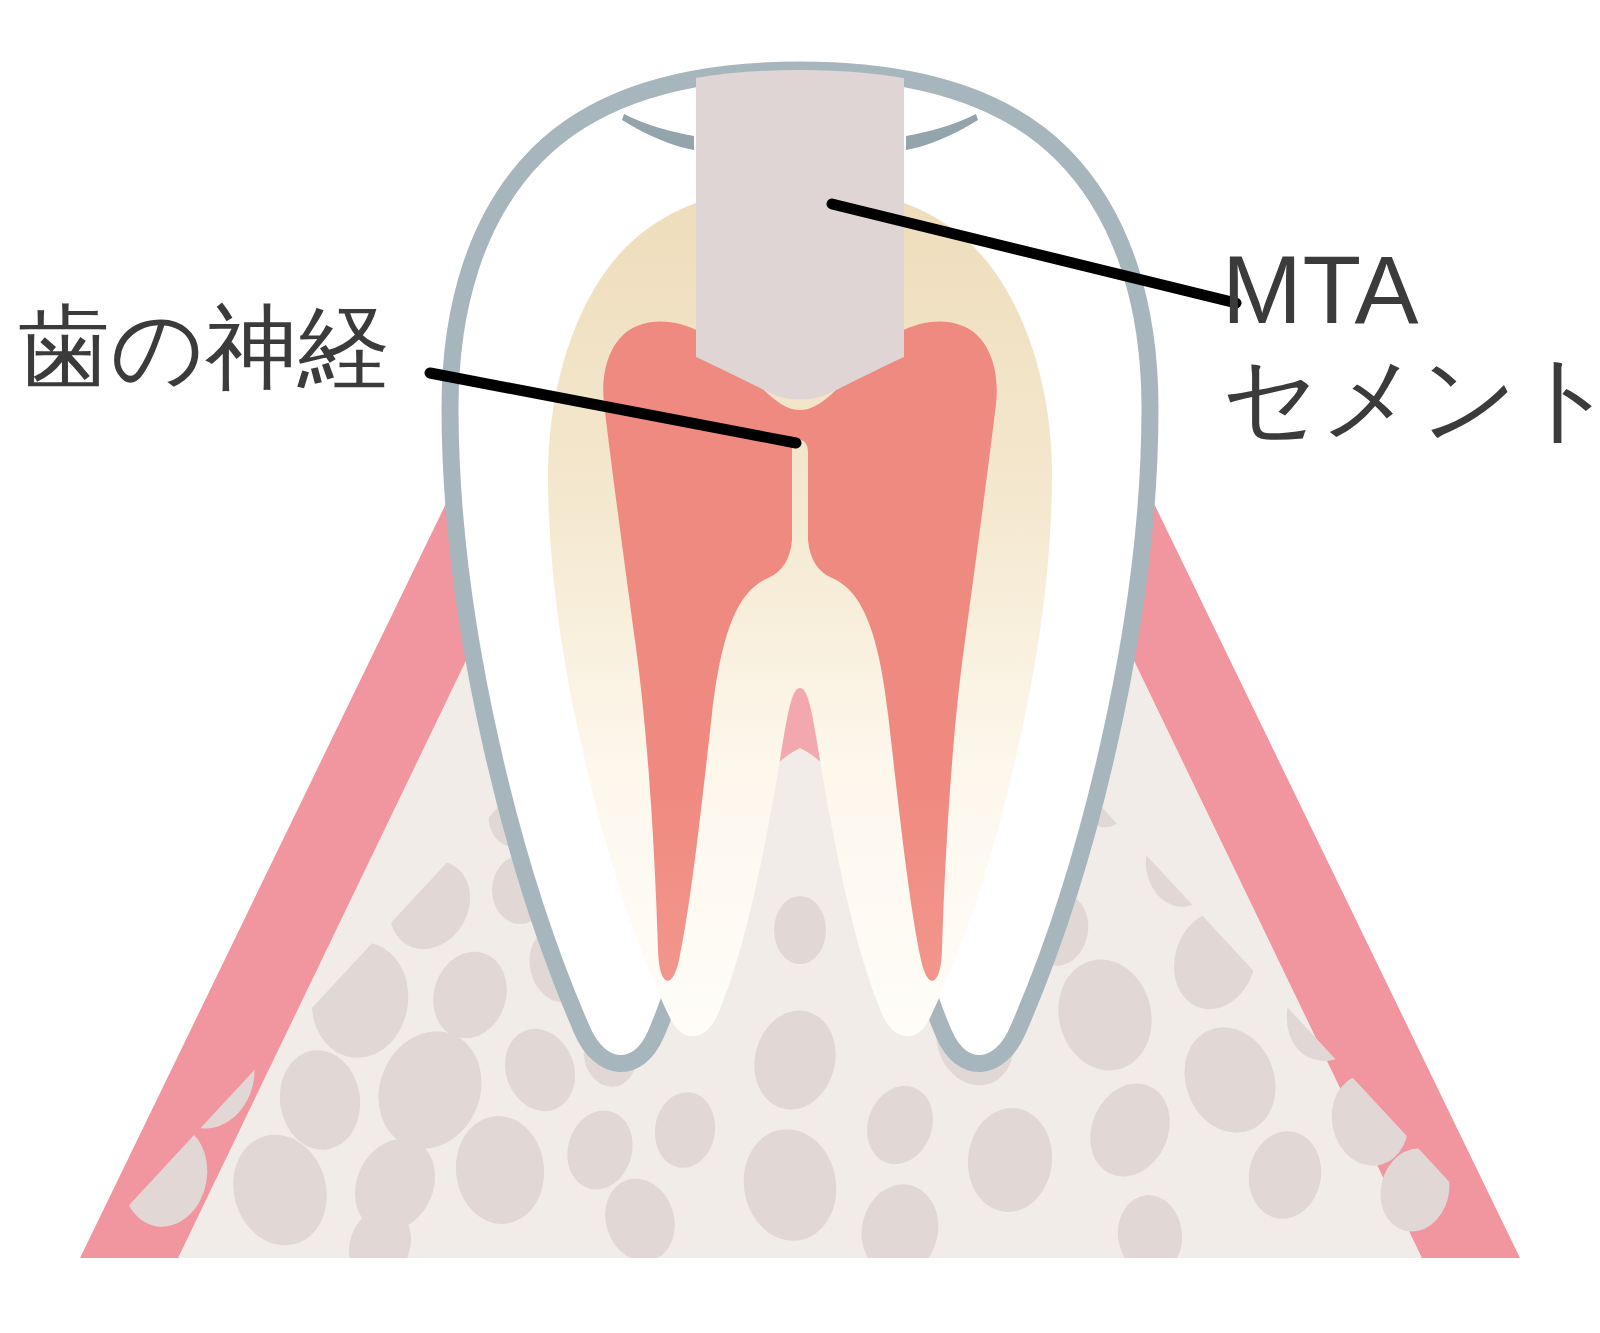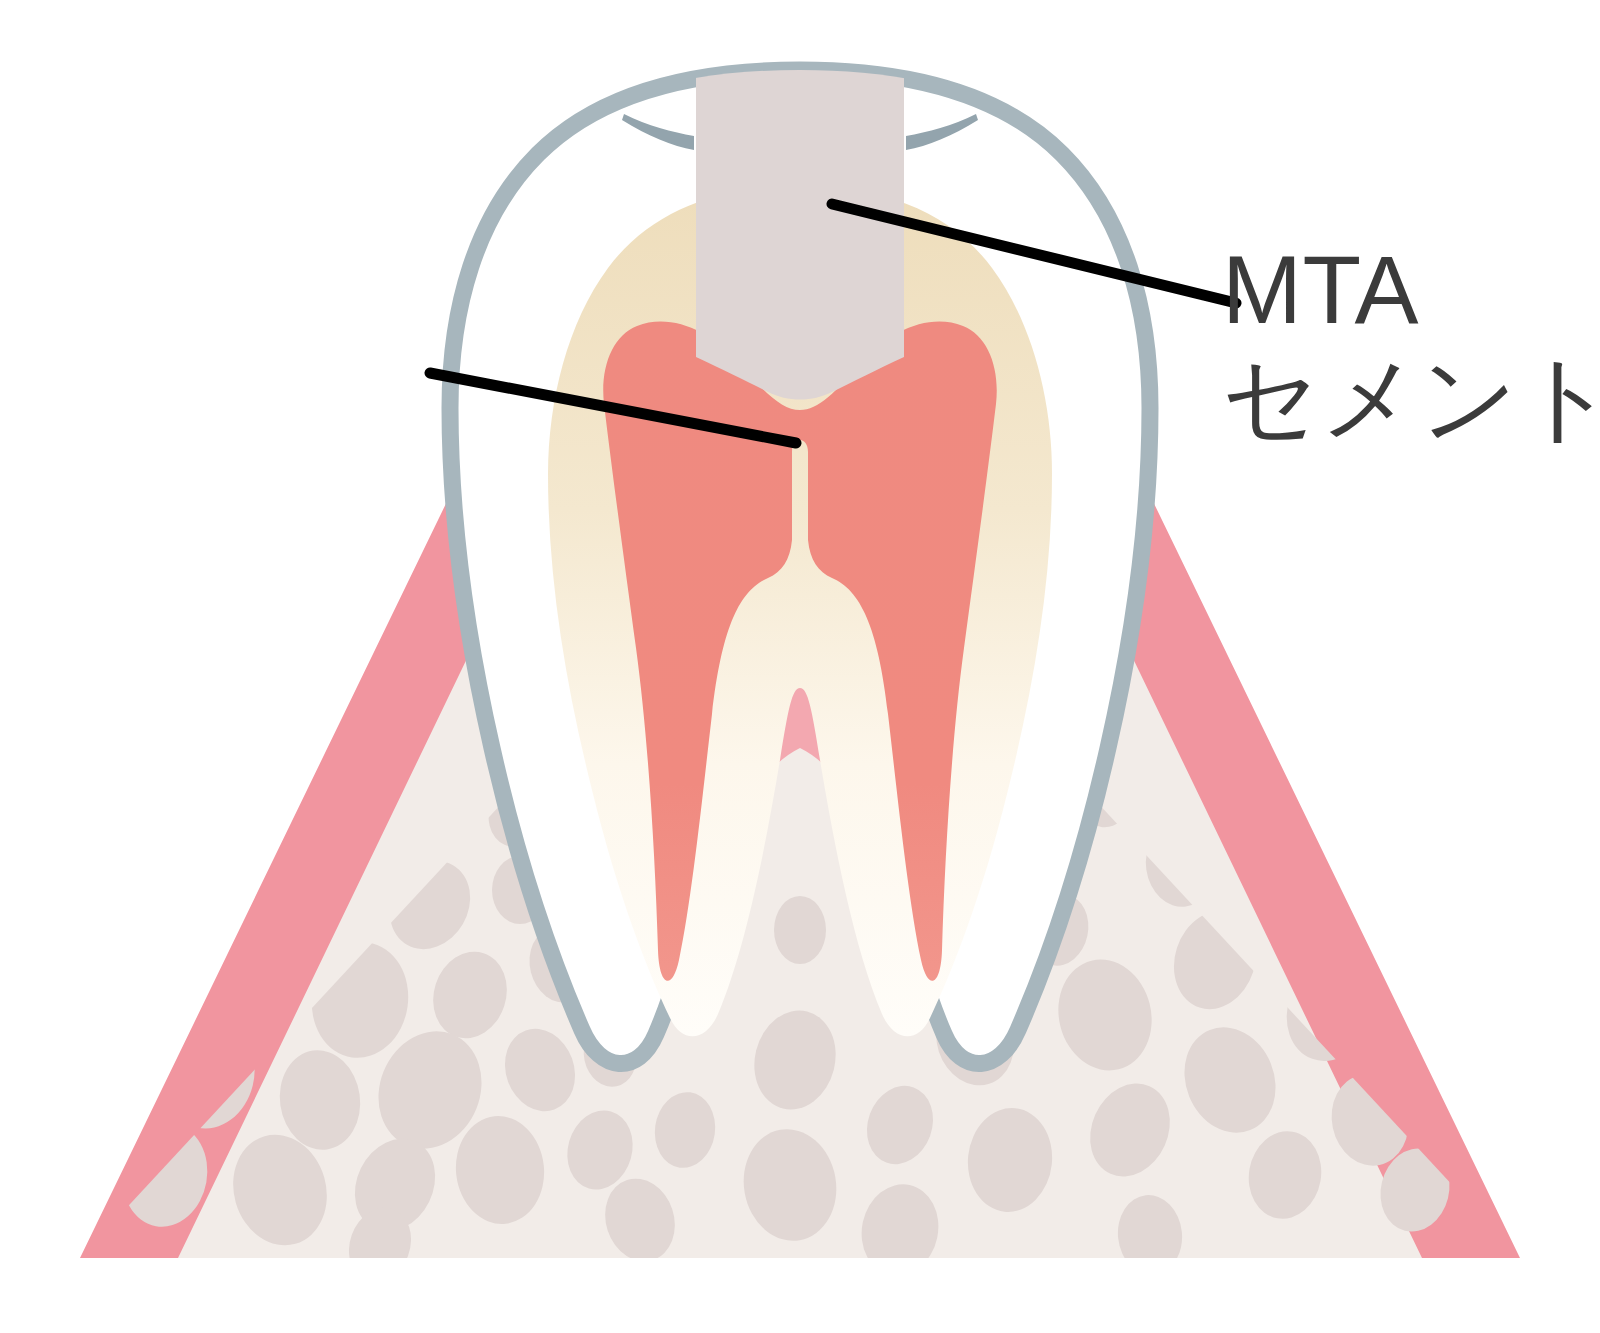--- a/index.html
+++ b/index.html
@@ -243,19 +243,20 @@
       </g>
 
     </g>
 
     <g>
       <line x1="430" y1="373" x2="796" y2="443" stroke="#000000" stroke-width="11" stroke-linecap="round"></line>
       <line x1="832" y1="204" x2="1236" y2="303" stroke="#000000" stroke-width="11" stroke-linecap="round"></line>
     </g>
   </svg>
 
+  <div class="label-text" id="label-nerve">歯の神経</div>
 
   <div class="label-text" id="label-mta">
     <span class="mta-line">MTA</span>
     <span class="mta-line">セメント</span>
   </div>
 
 </div>
 
 </body></html>

